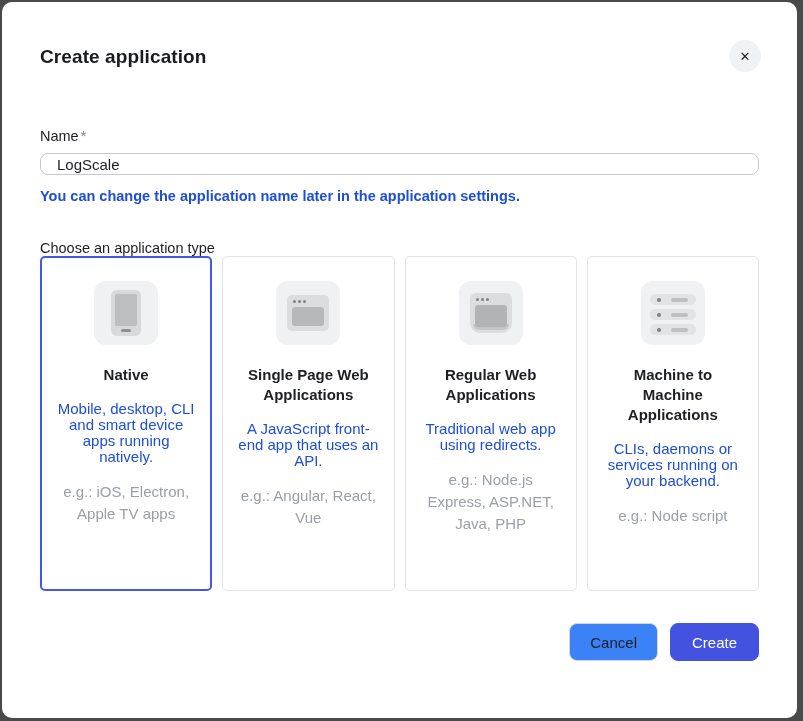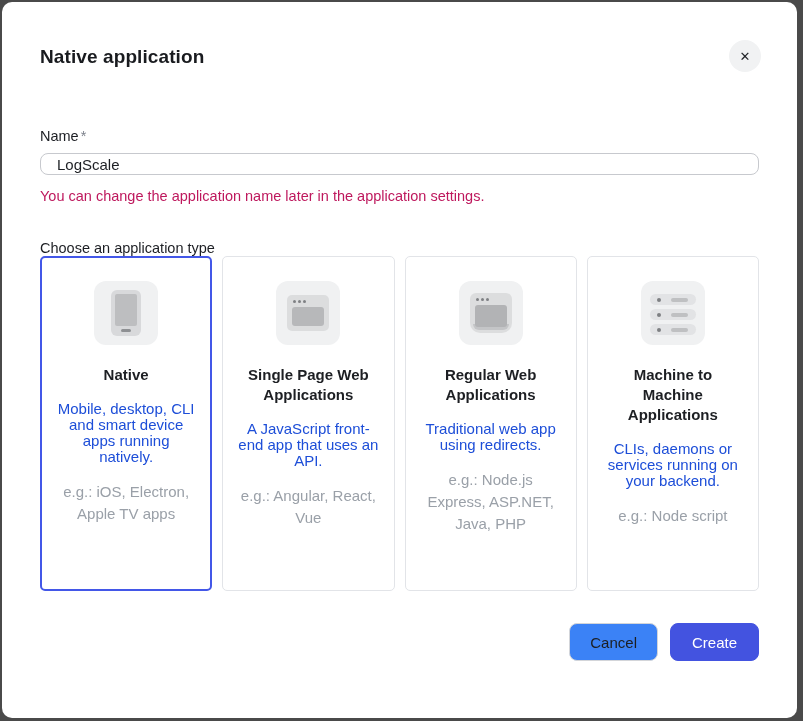--- a/index.html
+++ b/index.html
@@ -53,21 +53,22 @@
     padding: 0 16px;
     font-size: 15px;
     color: #1d1f24;
     font-family: "Liberation Sans", sans-serif;
     outline: none;
     display: block;
   }
   .helper-text {
     margin-top: 13px;
     font-size: 14.5px;
-    color: #be185d;
+    color: #1d4ed8;
+    font-weight: bold;
   }
   .choose-label {
     margin-top: 36px;
     font-size: 14.5px;
     font-weight: 500;
     color: #1c1e23;
   }
   .cards {
     display: grid;
     grid-template-columns: repeat(4, 1fr);
@@ -158,21 +159,21 @@
 </style>
 </head>
 <body>
 
 <div class="modal">
 
   <button class="close-btn">
     <span>✕</span>
   </button>
 
-  <h1 class="modal-title">Native application</h1>
+  <h1 class="modal-title">Create application</h1>
 
   <div class="field-label">
     <span>Name</span><span class="required-marker">*</span>
   </div>
 
   <input class="name-input" type="text" value="LogScale" style="">
 
   <div class="helper-text">You can change the application name later in the application settings.</div>
 
   <div class="choose-label">Choose an application type</div>

